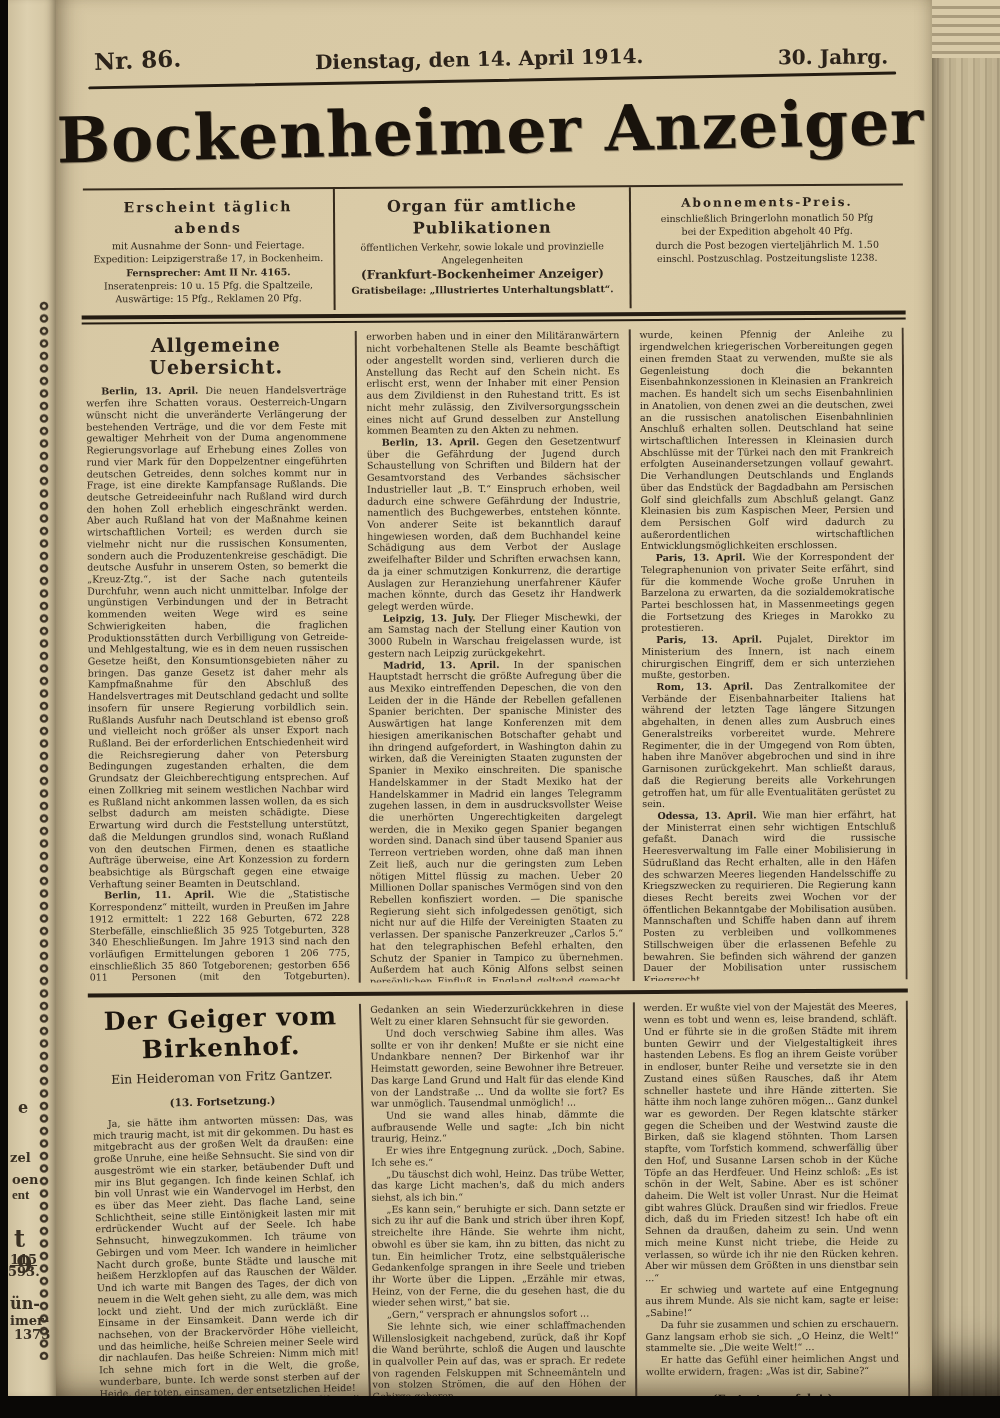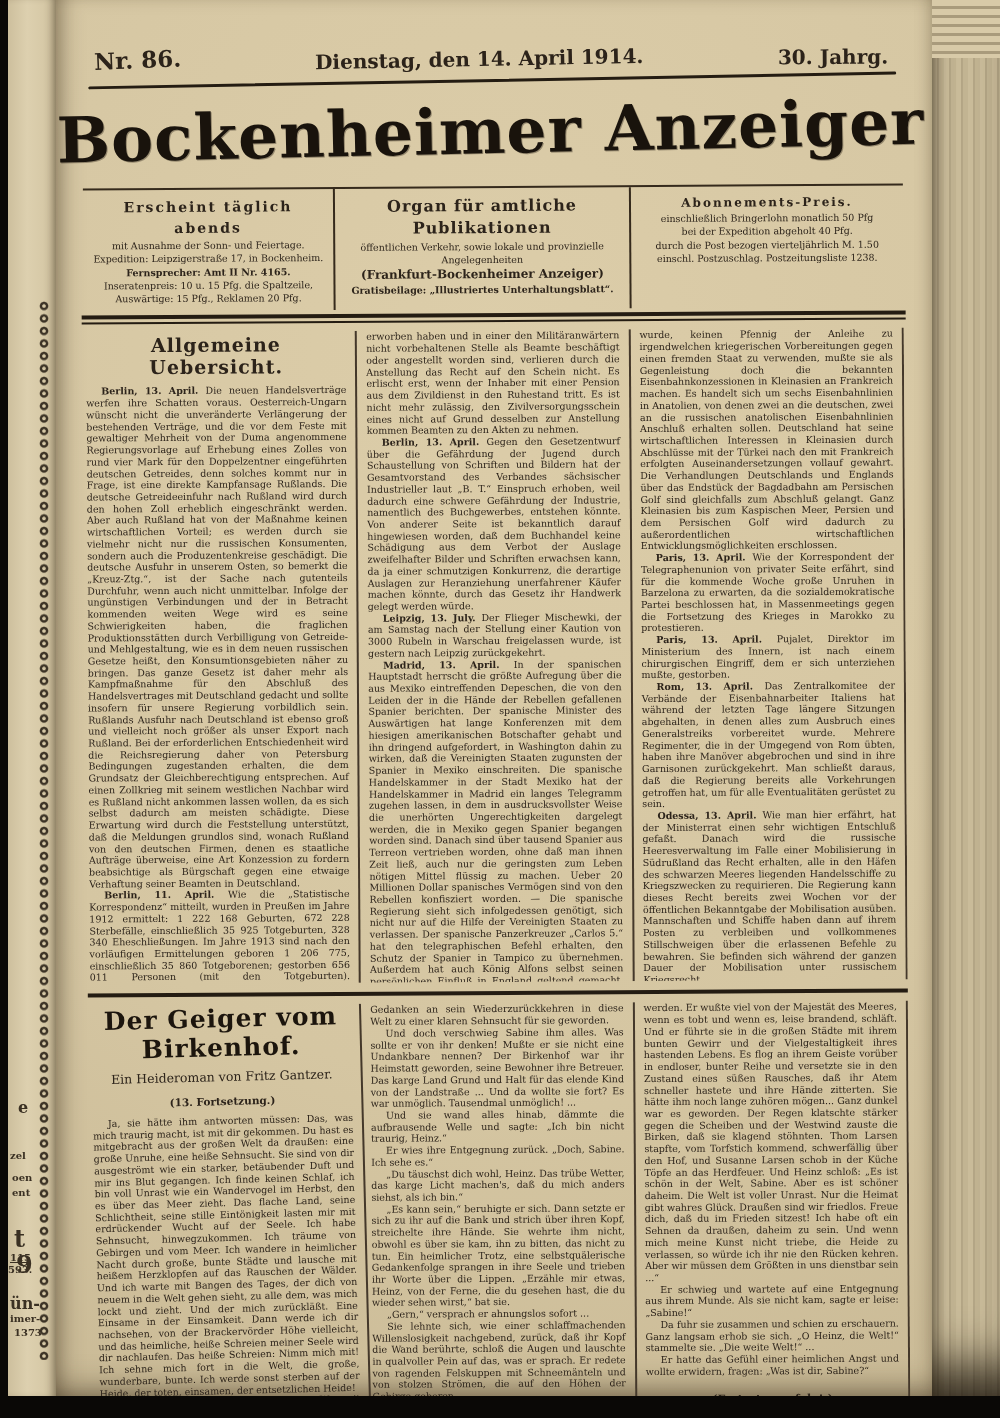--- a/index.html
+++ b/index.html
@@ -6,21 +6,21 @@
   .scan{position:relative;width:1000px;height:1418px;background:#0a0806;overflow:hidden;
         font-family:"DejaVu Serif","Liberation Serif",serif;color:#2c231a;}
 
   
   .neighbor{position:absolute;left:8px;top:0;width:48px;height:1396px;
             background:linear-gradient(90deg,#cdbf9d,#ddd0af 40%,#d2c4a1);
             box-shadow:inset -8px 0 10px -6px rgba(50,38,20,.6);}
   .chain{position:absolute;right:5px;top:300px;width:14px;height:1060px;
          background-image:radial-gradient(circle at 7px 6px, rgba(0,0,0,0) 1.4px, #3c3326 2.2px, #3c3326 3.7px, rgba(0,0,0,0) 4.8px);
          background-size:14px 12.5px;background-repeat:repeat-y;}
-  .frag{position:absolute;left:4px;font-size:10px;font-weight:bold;color:#3a3023;white-space:nowrap;}
+  .frag{position:absolute;left:4px;font-size:13px;font-weight:bold;color:#3a3023;white-space:nowrap;}
   .frag.big{font-size:24px;}
   .frag.med{font-size:16px;}
 
   
   .edges{position:absolute;left:932px;top:0;width:68px;height:1396px;
          background:repeating-linear-gradient(90deg,#cabc9a 0 5px,#b4a686 5px 7px,#c2b492 7px 12px);
          box-shadow:inset 10px 0 12px -8px rgba(40,30,15,.65), inset 0 -60px 50px -30px rgba(20,14,6,.8);}
   .corner{position:absolute;left:932px;top:0;width:68px;height:58px;
           background:repeating-linear-gradient(180deg,#d8caa8 0 6px,#a99b7c 6px 9px);}
 
@@ -76,21 +76,21 @@
 </head>
 <body>
 
 <div class="scan">
 
   <div class="neighbor">
     <div class="chain"></div>
     <div class="frag med" style="top:1098px;left:10px;">e</div>
     <div class="frag" style="top:1150px;left:2px;">zel</div>
     <div class="frag" style="top:1172px;left:4px;">oen</div>
-    <div class="frag" style="top:1187px;left:4px;">ent</div>
+    <div class="frag" style="top:1187px;left:4px;font-family:Liberation Serif, serif;">ent</div>
     <div class="frag" style="top:1252px;left:2px;text-decoration:underline;">115</div>
     <div class="frag big" style="top:1224px;left:6px;">t</div>
     <div class="frag big" style="top:1250px;left:8px;">9</div>
     <div class="frag" style="top:1264px;left:0;text-align:right;">593.</div>
     <div class="frag med" style="top:1294px;left:2px;text-align:center;">ün-</div>
     <div class="frag" style="top:1313px;left:2px;">imer-</div>
     <div class="frag" style="top:1327px;left:6px;">1373</div>
   </div>
 
   <div class="page">

